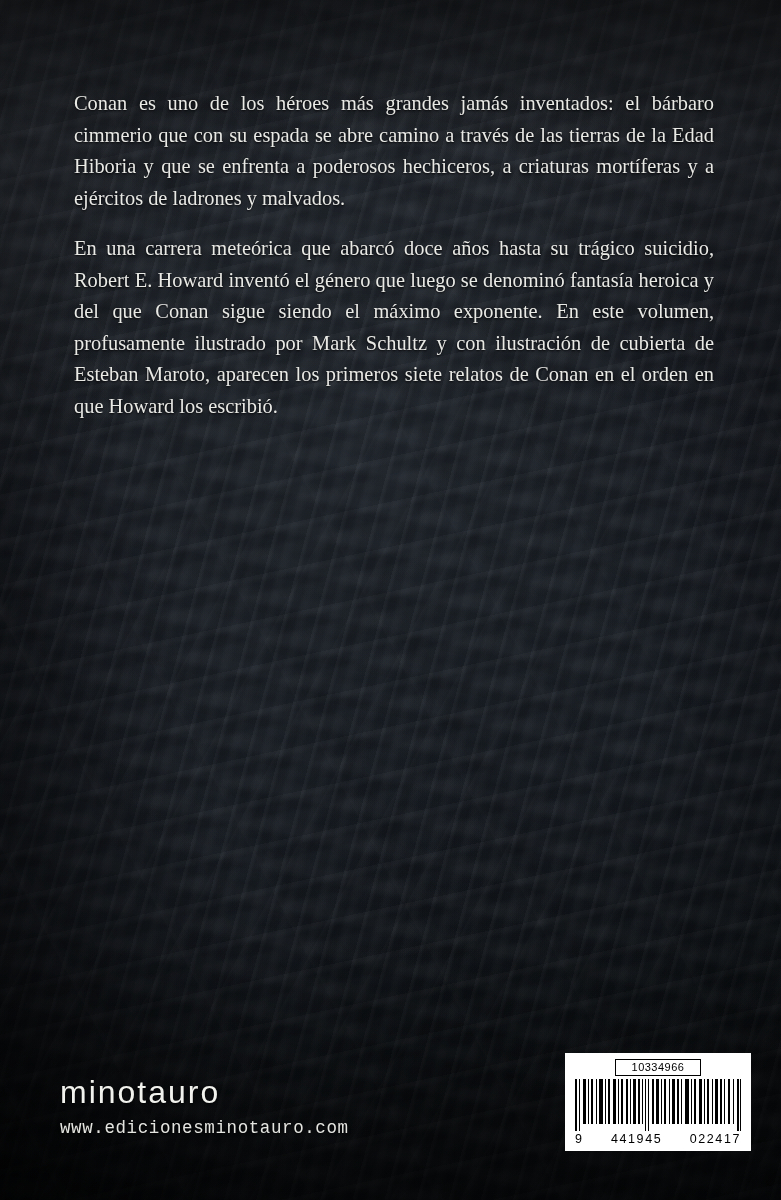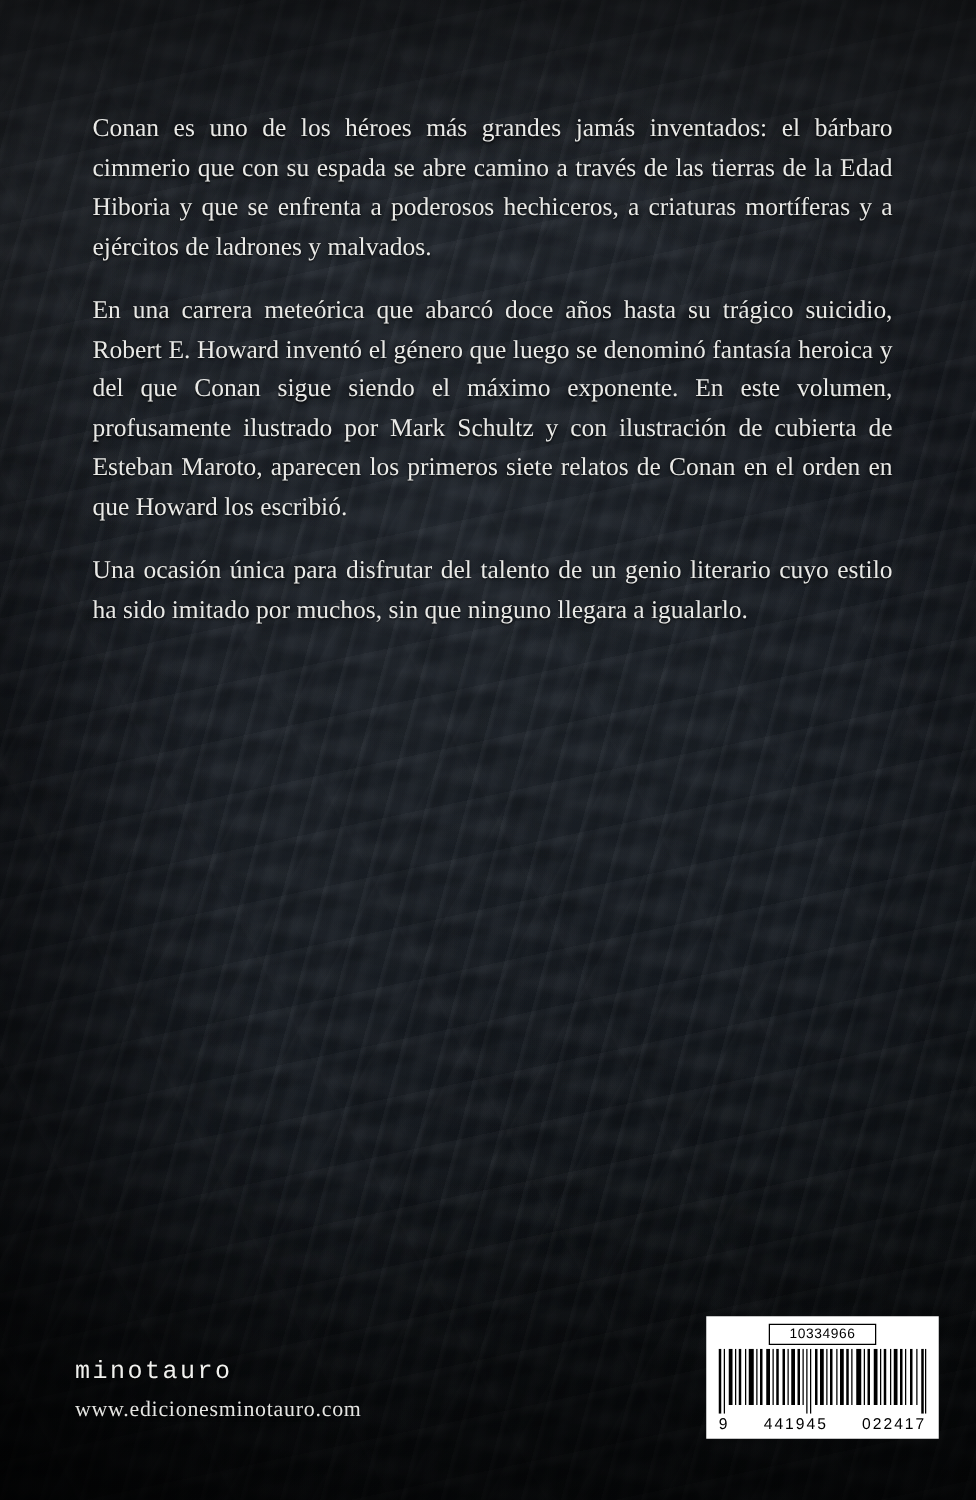--- a/index.html
+++ b/index.html
@@ -112,29 +112,29 @@
   .blurb p:last-child { margin-bottom: 0; }
 
   .publisher {
     position: absolute;
     left: 60px;
     bottom: 62px;
     color: #f1f1ee;
     text-shadow: 0 1px 3px rgba(0,0,0,0.9);
   }
   .publisher-name {
-    font-family: Liberation Mono, monospace;
-    font-size: 20px;
+    font-family: Liberation Sans, sans-serif;
+    font-size: 32px;
     letter-spacing: 2.0px;
     line-height: 1.1;
     font-weight: 400;
   }
   .publisher-url {
     margin-top: 8px;
-    font-family: Liberation Serif, serif;
+    font-family: Liberation Mono, monospace;
     font-size: 17.5px;
     letter-spacing: 0.6px;
     color: #e4e4e1;
   }
 
   
   .barcode-box {
     position: absolute;
     right: 30px;
     bottom: 49px;
@@ -181,21 +181,20 @@
 
 <div class="cover">
 
   <div class="texture"></div>
   <div class="striations"></div>
   <div class="vignette"></div>
 
   <div class="blurb">
     <p>Conan es uno de los héroes más grandes jamás inventados: el bárbaro cimmerio que con su espada se abre camino a través de las tierras de la Edad Hiboria y que se enfrenta a poderosos hechiceros, a criaturas mortíferas y a ejércitos de ladrones y malvados.</p>
     <p>En una carrera meteórica que abarcó doce años hasta su trágico suicidio, Robert E. Howard inventó el género que luego se denominó fantasía heroica y del que Conan sigue siendo el máximo exponente. En este volumen, profusamente ilustrado por Mark Schultz y con ilustración de cubierta de Esteban Maroto, aparecen los primeros siete relatos de Conan en el orden en que Howard los escribió.</p>
-    <p>Una ocasión única para disfrutar del talento de un genio literario cuyo estilo ha sido imitado por muchos, sin que ninguno llegara a igualarlo.</p>
   </div>
 
   <div class="publisher">
     <div class="publisher-name">minotauro</div>
     <div class="publisher-url">www.edicionesminotauro.com</div>
   </div>
 
   <div class="barcode-box">
     <div class="barcode-topnum">10334966</div>
     <svg class="barcode-bars" viewBox="0 0 170 52" preserveAspectRatio="none">

